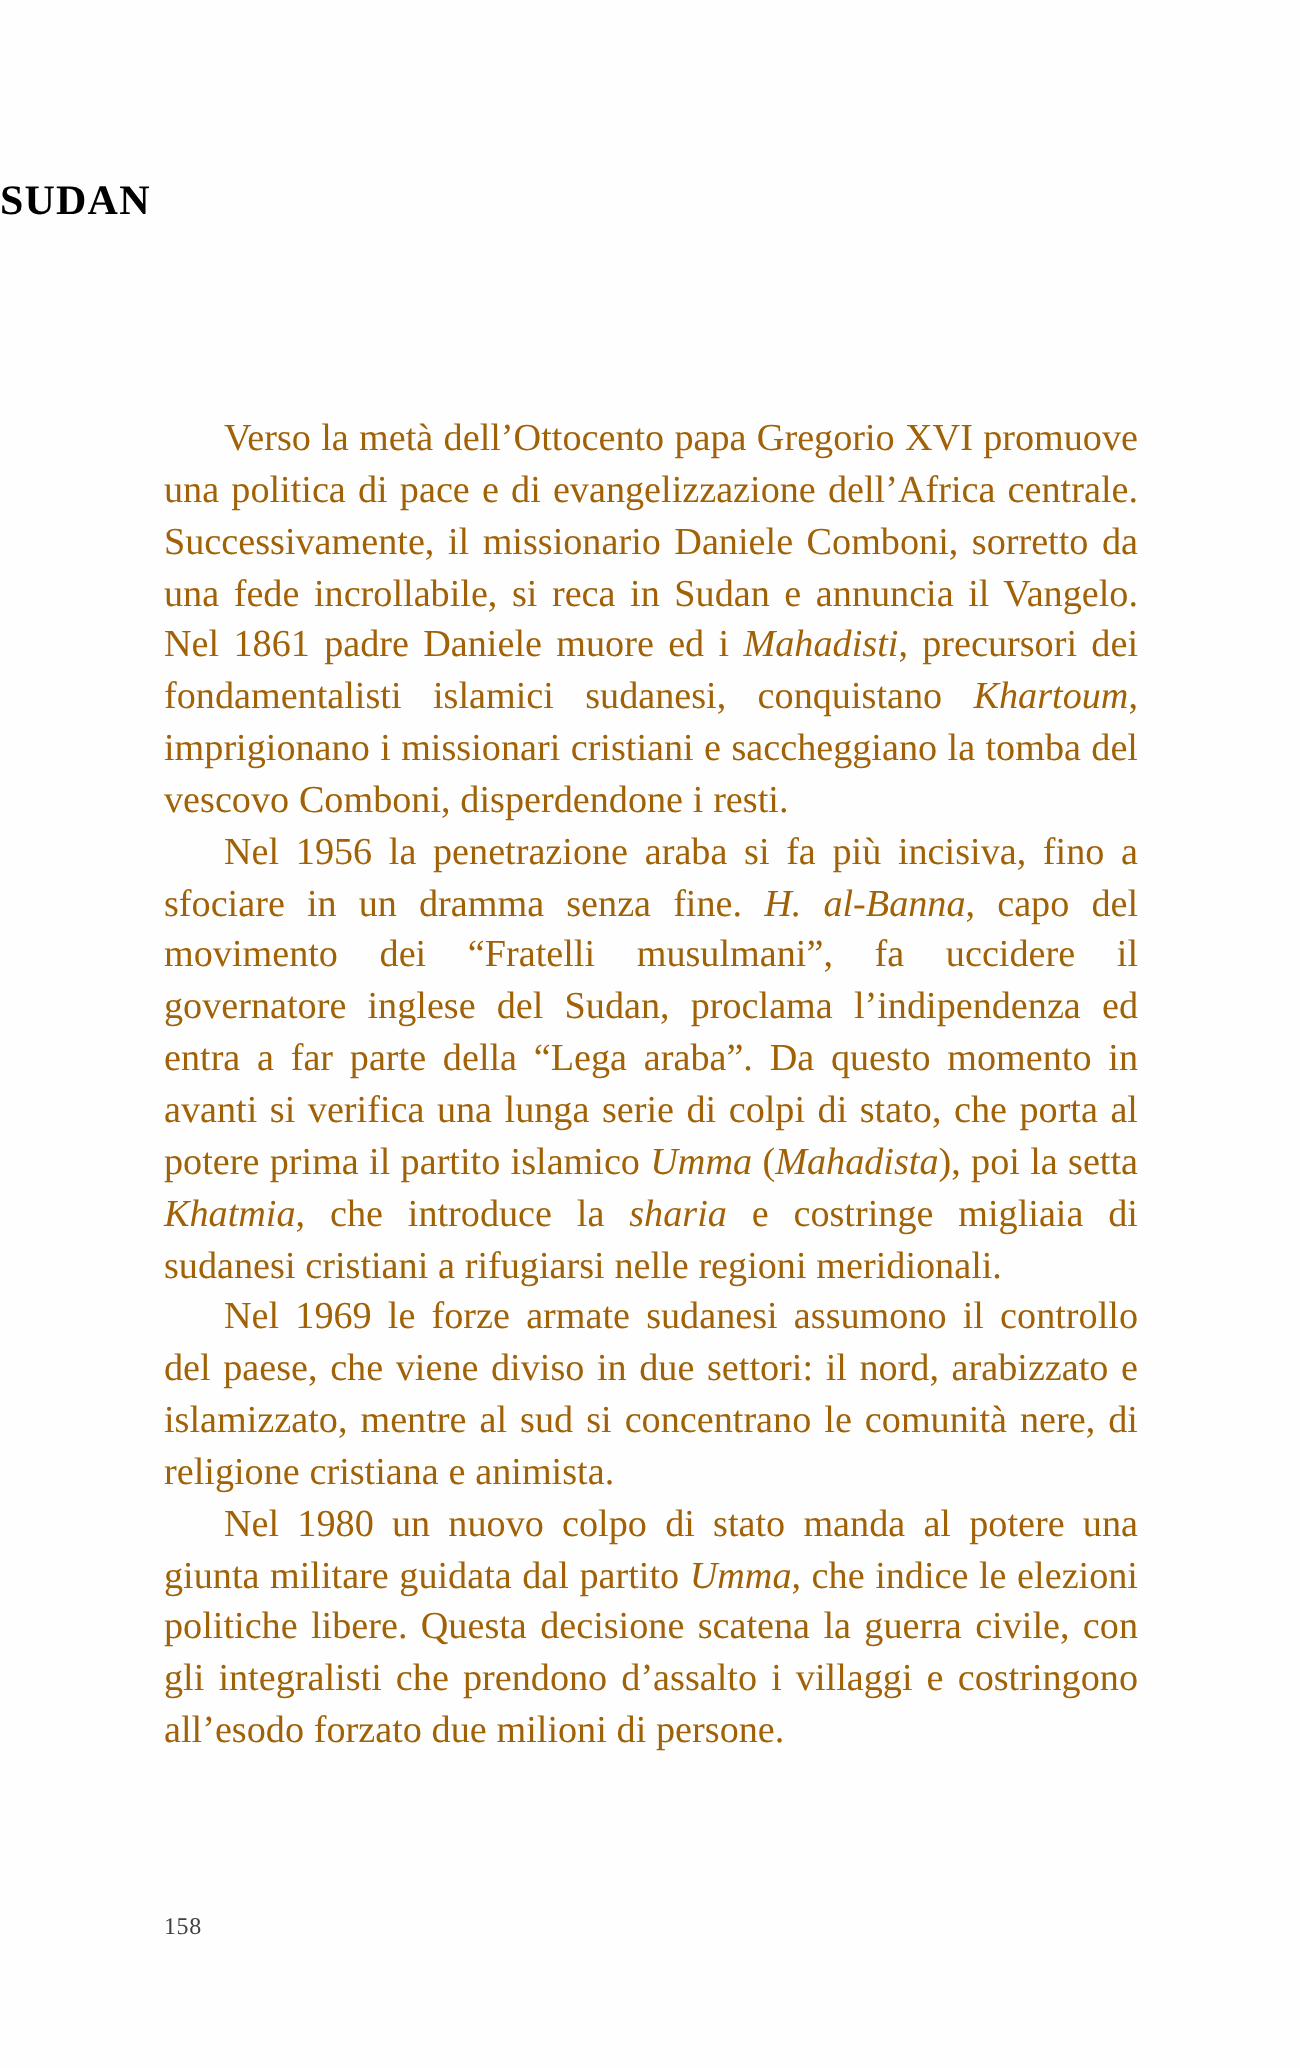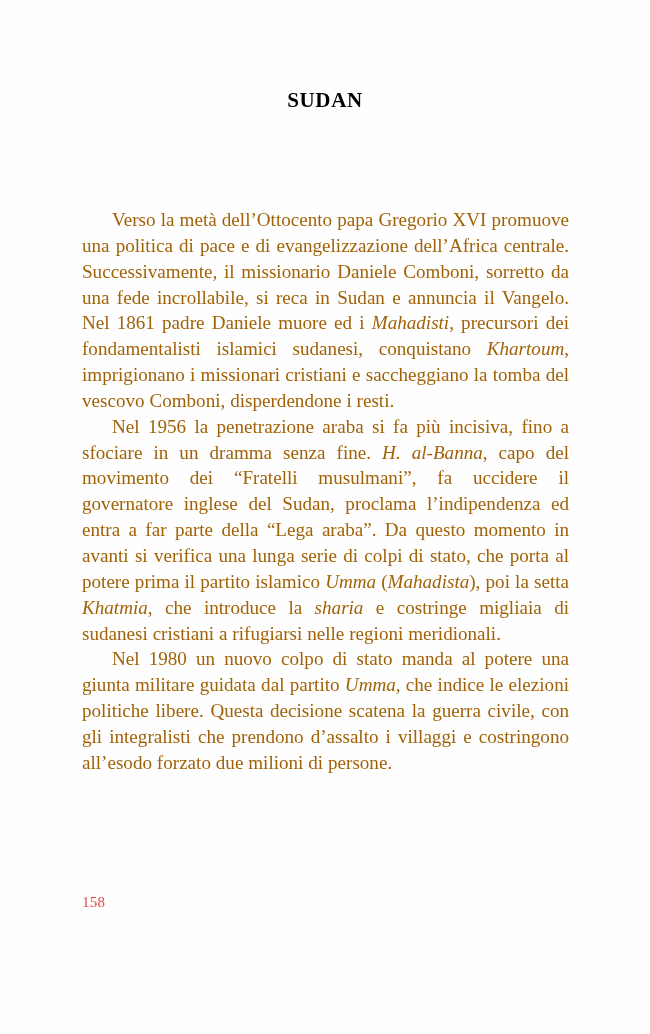--- a/index.html
+++ b/index.html
@@ -19,21 +19,21 @@
   .page {
     position: absolute;
     inset: 0;
     background: #fefefe;
   }
   .page-title {
     position: absolute;
     top: 88px;
     left: 0;
     width: 650px;
-    text-align: center;
+    text-align: left;
     font-size: 21px;
     font-weight: bold;
     letter-spacing: 0.6px;
     color: #000000;
   }
   .text-block {
     position: absolute;
     top: 207px;
     left: 82px;
     width: 487px;
@@ -47,34 +47,35 @@
     color: #a16207;
     hyphens: none;
     word-spacing: 0.1px;
   }
   .para i {
     font-style: italic;
   }
   .page-number {
     position: absolute;
     left: 82px;
-    top: 894px;
-    font-size: 15px;
-    color: #ef4444;
+    top: 956px;
+    font-size: 12px;
+    color: #404040;
     letter-spacing: 0.3px;
   }
 </style>
 </head>
 <body>
 
 <div class="page">
 
   <div class="page-title">SUDAN</div>
 
   <div class="text-block">
     <p class="para"><span>Verso la metà dell’Ottocento papa Gregorio XVI promuove una politica di pace e di evangelizzazione dell’Africa centrale. Successivamente, il missionario Daniele Comboni, sorretto da una fede incrollabile, si reca in Sudan e annuncia il Vangelo. Nel 1861 padre Daniele muore ed i </span><i>Mahadisti</i><span>, precursori dei fondamentalisti islamici sudanesi, conquistano </span><i>Khartoum</i><span>, imprigionano i missionari cristiani e saccheggiano la tomba del vescovo Comboni, disperdendone i resti.</span></p>
     <p class="para"><span>Nel 1956 la penetrazione araba si fa più incisiva, fino a sfociare in un dramma senza fine. </span><i>H. al-Banna</i><span>, capo del movimento dei “Fratelli musulmani”, fa uccidere il governatore inglese del Sudan, proclama l’indipendenza ed entra a far parte della “Lega araba”. Da questo momento in avanti si verifica una lunga serie di colpi di stato, che porta al potere prima il partito islamico </span><i>Umma</i><span> (</span><i>Mahadista</i><span>), poi la setta </span><i>Khatmia</i><span>, che introduce la </span><i>sharia</i><span> e costringe migliaia di sudanesi cristiani a rifugiarsi nelle regioni meridionali.</span></p>
+    <p class="para"><span>Nel 1969 le forze armate sudanesi assumono il controllo del paese, che viene diviso in due settori: il nord, arabizzato e islamizzato, mentre al sud si concentrano le comunità nere, di religione cristiana e animista.</span></p>
     <p class="para"><span>Nel 1980 un nuovo colpo di stato manda al potere una giunta militare guidata dal partito </span><i>Umma</i><span>, che indice le elezioni politiche libere. Questa decisione scatena la guerra civile, con gli integralisti che prendono d’assalto i villaggi e costringono all’esodo forzato due milioni di persone.</span></p>
   </div>
 
   <div class="page-number">158</div>
 
 </div>
 
 </body></html>

